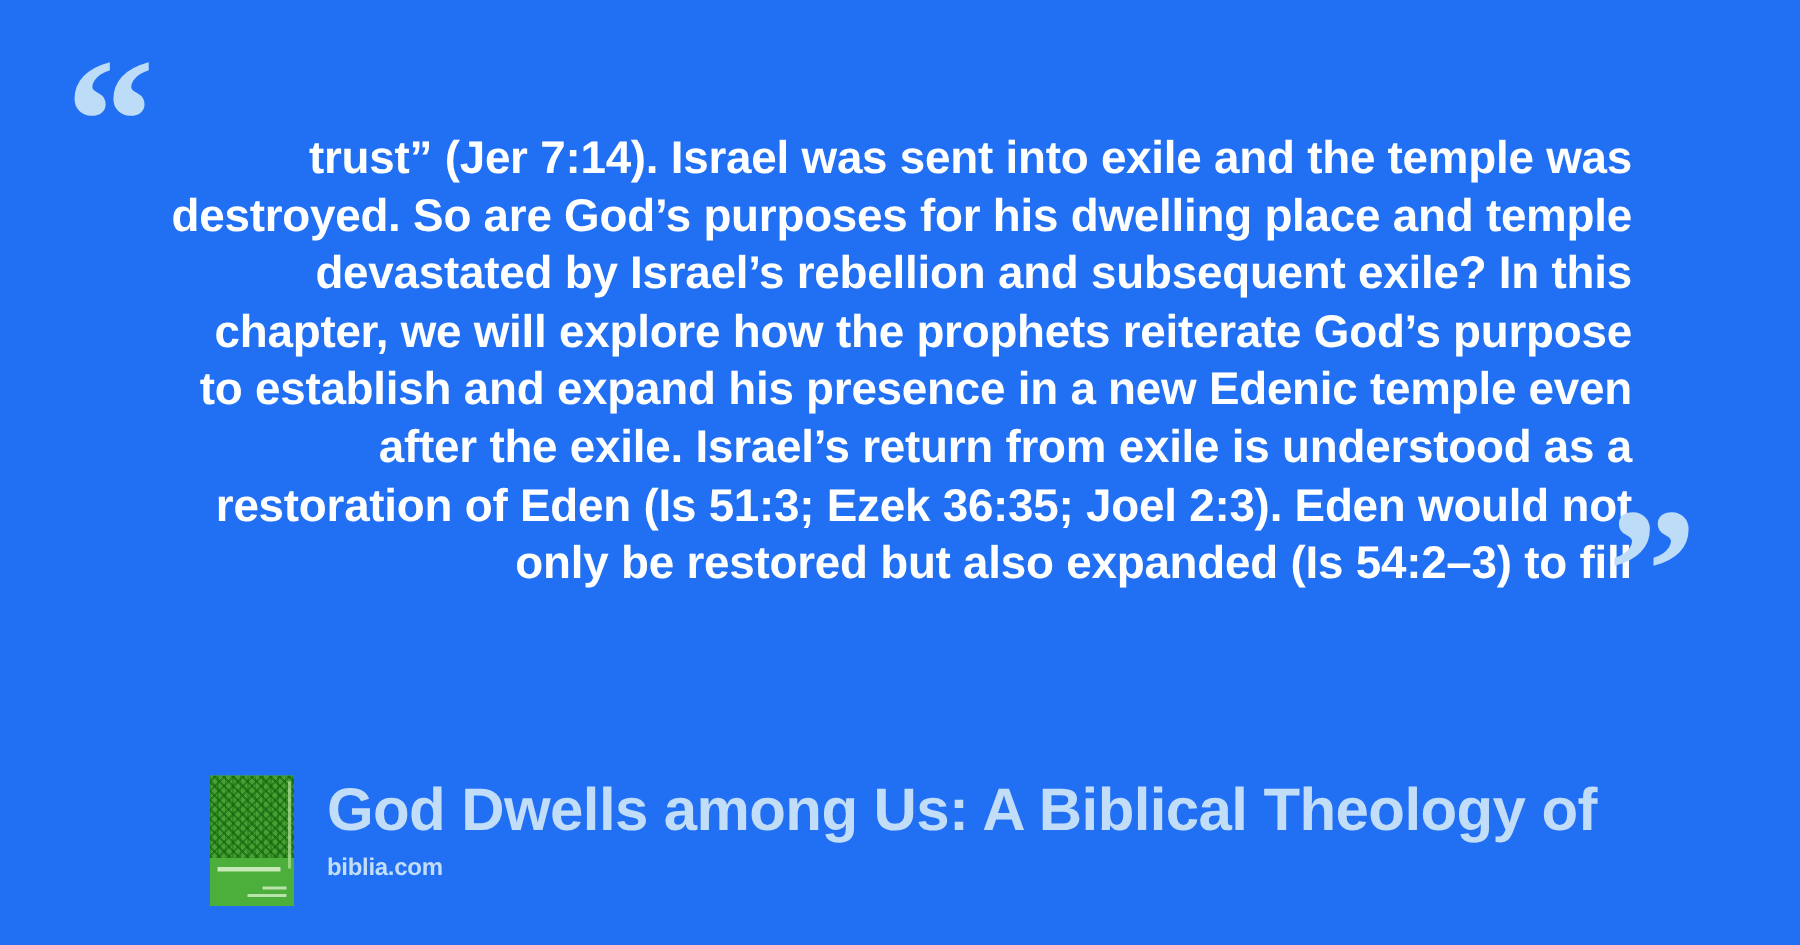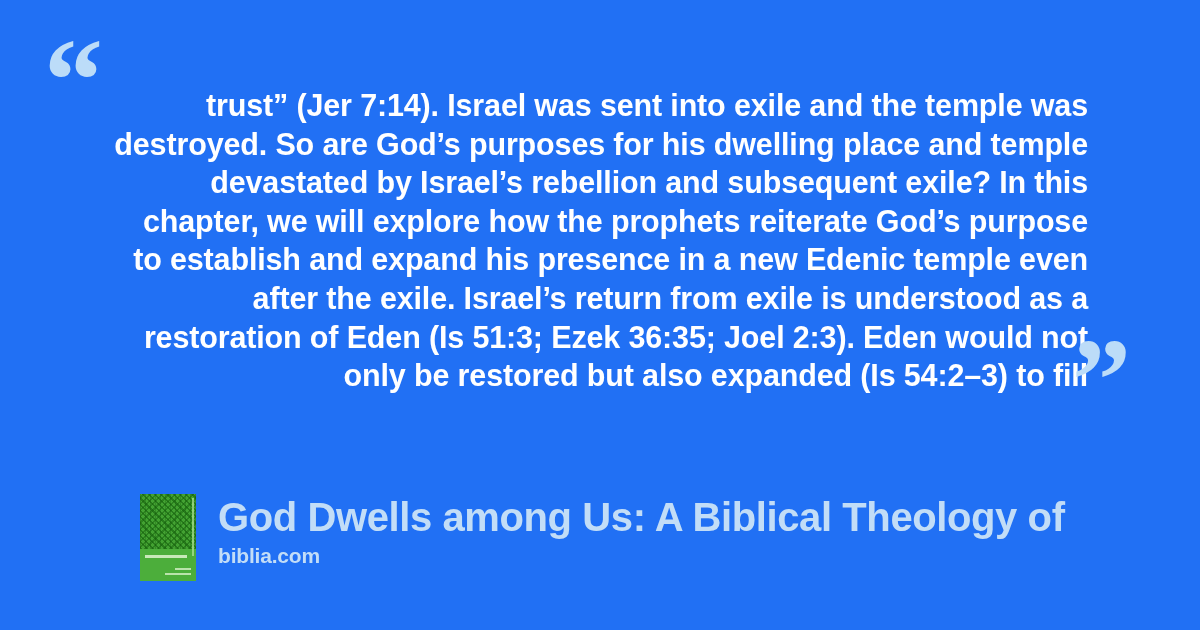--- a/index.html
+++ b/index.html
@@ -62,21 +62,21 @@
     font-size: 30.5px;
     line-height: 38.6px;
     letter-spacing: -0.15px;
     white-space: pre-line;
   }
 
   
   .footer {
     position: absolute;
     left: 120px;
-    top: 494px;
+    top: 517px;
     display: flex;
     flex-direction: row;
     align-items: flex-start;
     padding-left: 20px;
   }
 
   .book-cover {
     position: relative;
     width: 56px;
     height: 87px;
@@ -151,21 +151,21 @@
     line-height: 46px;
     letter-spacing: -0.4px;
     white-space: nowrap;
   }
 
   .site-name {
     margin-top: 2px;
     color: #c2ddf7;
     font-family: "Liberation Sans", sans-serif;
     font-weight: 700;
-    font-size: 21px;
+    font-size: 16px;
     line-height: 28px;
     letter-spacing: -0.2px;
   }
 </style>
 </head>
 <body>
 
 <div id="share-card">
 
   <div class="quote-area">

